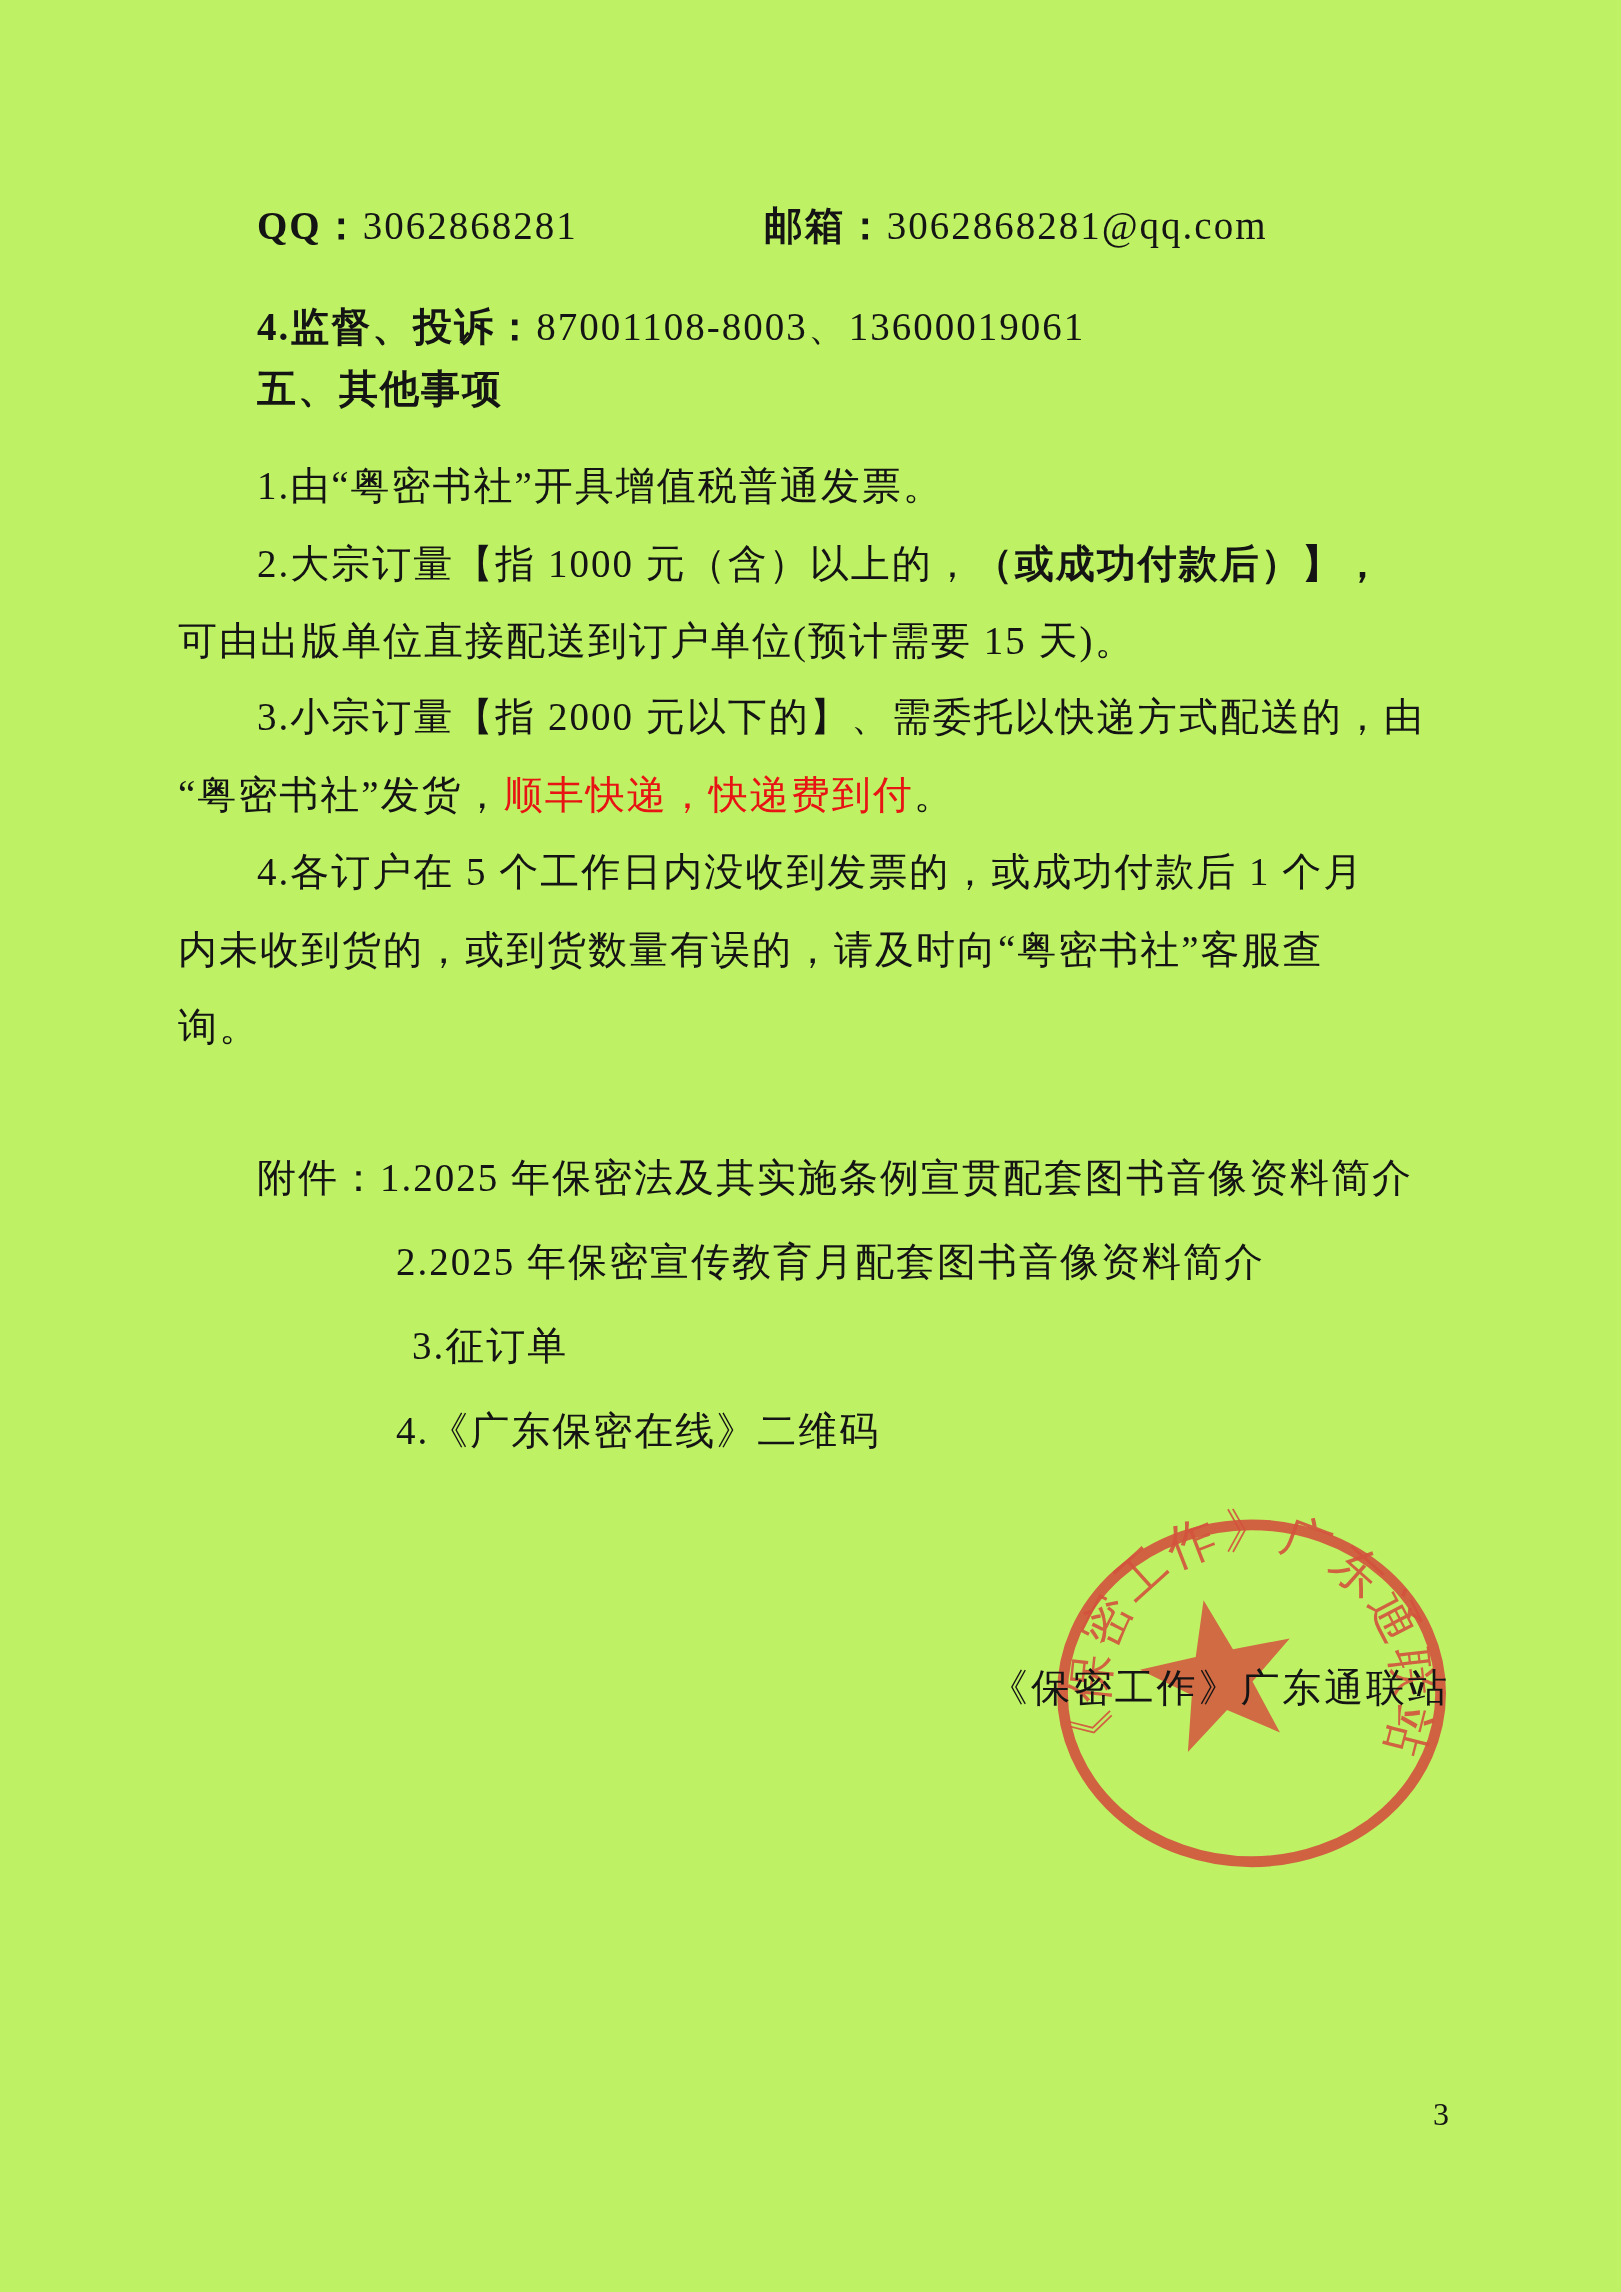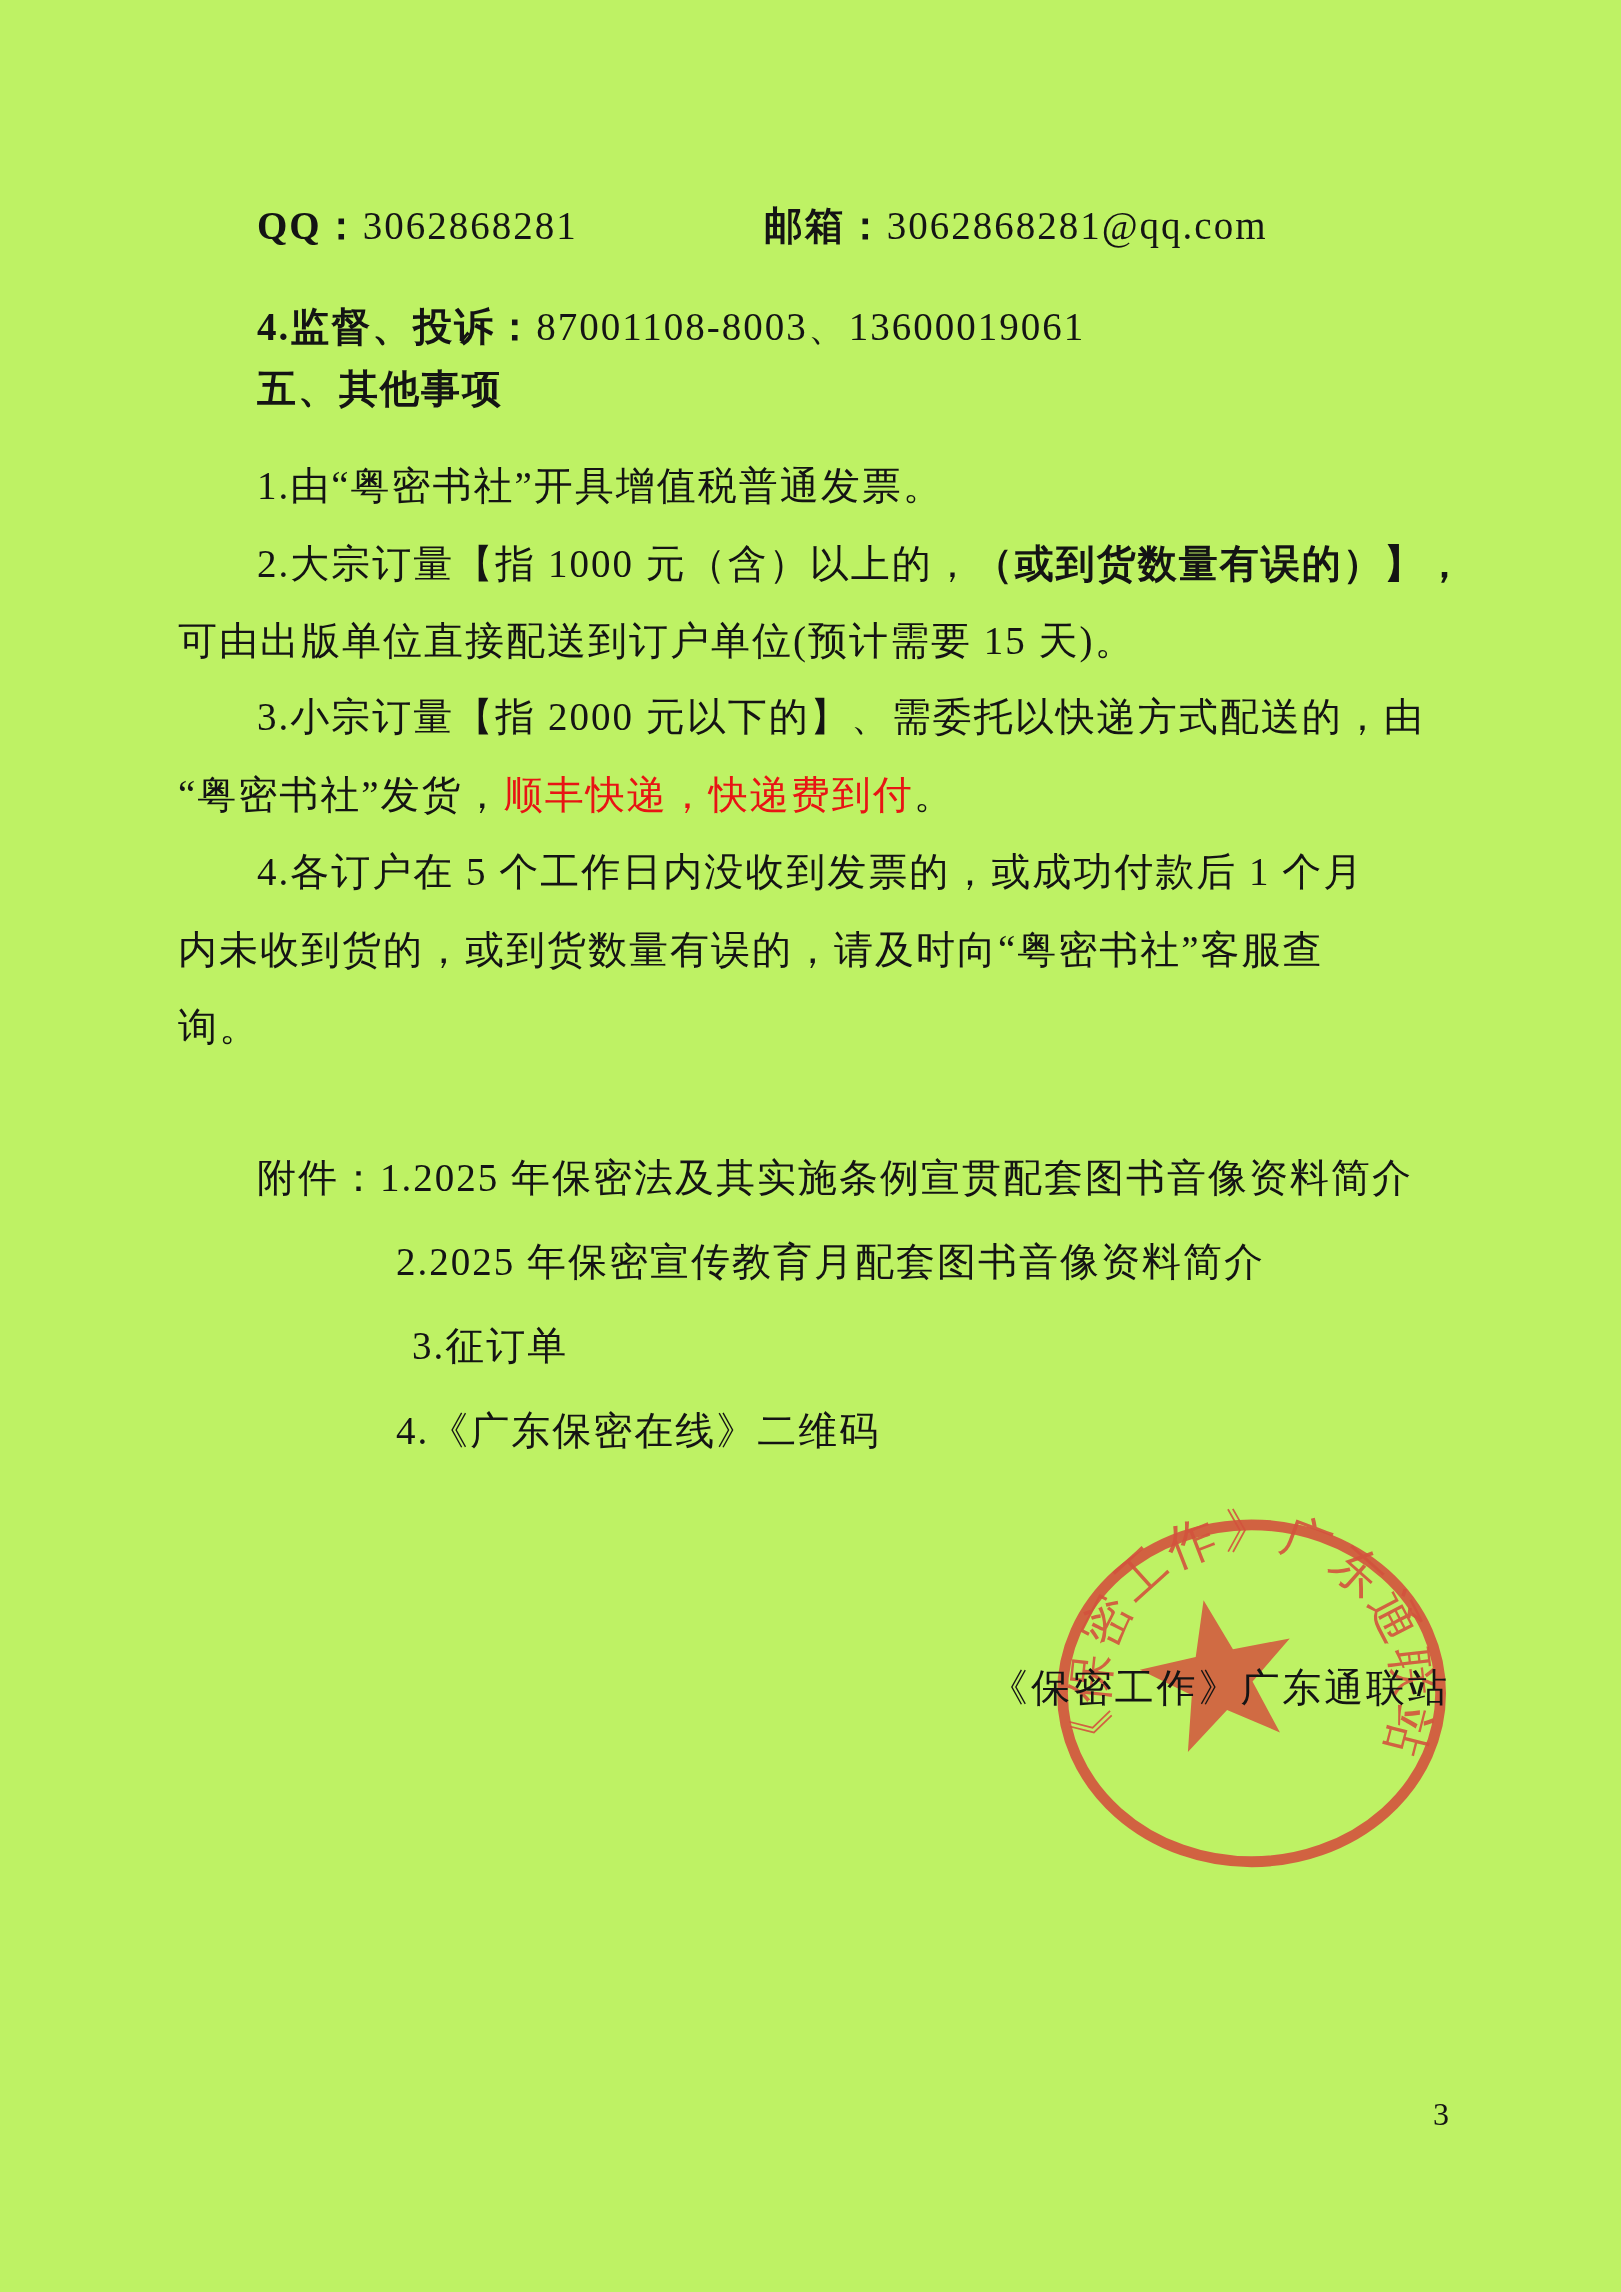--- a/index.html
+++ b/index.html
@@ -48,21 +48,21 @@
 </head>
 <body>
 
 <div class="page">
 
   <div id="body-lines">
       <div class="line" style="left: 257px; top: 201px;"><span class="seg b">QQ：</span><span class="seg n">3062868281</span><span class="seg gap"></span><span class="seg b">邮箱：</span><span class="seg n">3062868281@qq.com</span></div>
       <div class="line" style="left: 257px; top: 302px;"><span class="seg b">4.监督、投诉：</span><span class="seg n">87001108-8003、13600019061</span></div>
       <div class="line" style="left: 257px; top: 364px;"><span class="seg b">五、其他事项</span></div>
       <div class="line" style="left: 257px; top: 461px;"><span class="seg n">1.由“粤密书社”开具增值税普通发票。</span></div>
-      <div class="line" style="left: 257px; top: 539px;"><span class="seg n">2.大宗订量【指 1000 元（含）以上的，</span><span class="seg b">（或到货数量有误的）】，</span></div>
+      <div class="line" style="left: 257px; top: 539px;"><span class="seg n">2.大宗订量【指 1000 元（含）以上的，</span><span class="seg b">（或成功付款后）】，</span></div>
       <div class="line" style="left: 178px; top: 616px;"><span class="seg n">可由出版单位直接配送到订户单位(预计需要 15 天)。</span></div>
       <div class="line" style="left: 257px; top: 692px;"><span class="seg n">3.小宗订量【指 2000 元以下的】、需委托以快递方式配送的，由</span></div>
       <div class="line" style="left: 178px; top: 770px; text-align: center;"><span class="seg n">“粤密书社”发货，</span><span class="seg red">顺丰快递，快递费到付</span><span class="seg n">。</span></div>
       <div class="line" style="left: 257px; top: 847px;"><span class="seg n">4.各订户在 5 个工作日内没收到发票的，或成功付款后 1 个月</span></div>
       <div class="line" style="left: 178px; top: 925px;"><span class="seg n">内未收到货的，或到货数量有误的，请及时向“粤密书社”客服查</span></div>
       <div class="line" style="left: 178px; top: 1002px;"><span class="seg n">询。</span></div>
       <div class="line" style="left: 257px; top: 1153px;"><span class="seg n">附件：1.2025 年保密法及其实施条例宣贯配套图书音像资料简介</span></div>
       <div class="line" style="left: 396px; top: 1237px;"><span class="seg n">2.2025 年保密宣传教育月配套图书音像资料简介</span></div>
       <div class="line" style="left: 412px; top: 1321px;"><span class="seg n">3.征订单</span></div>
       <div class="line" style="left: 396px; top: 1406px;"><span class="seg n">4.《广东保密在线》二维码</span></div>

